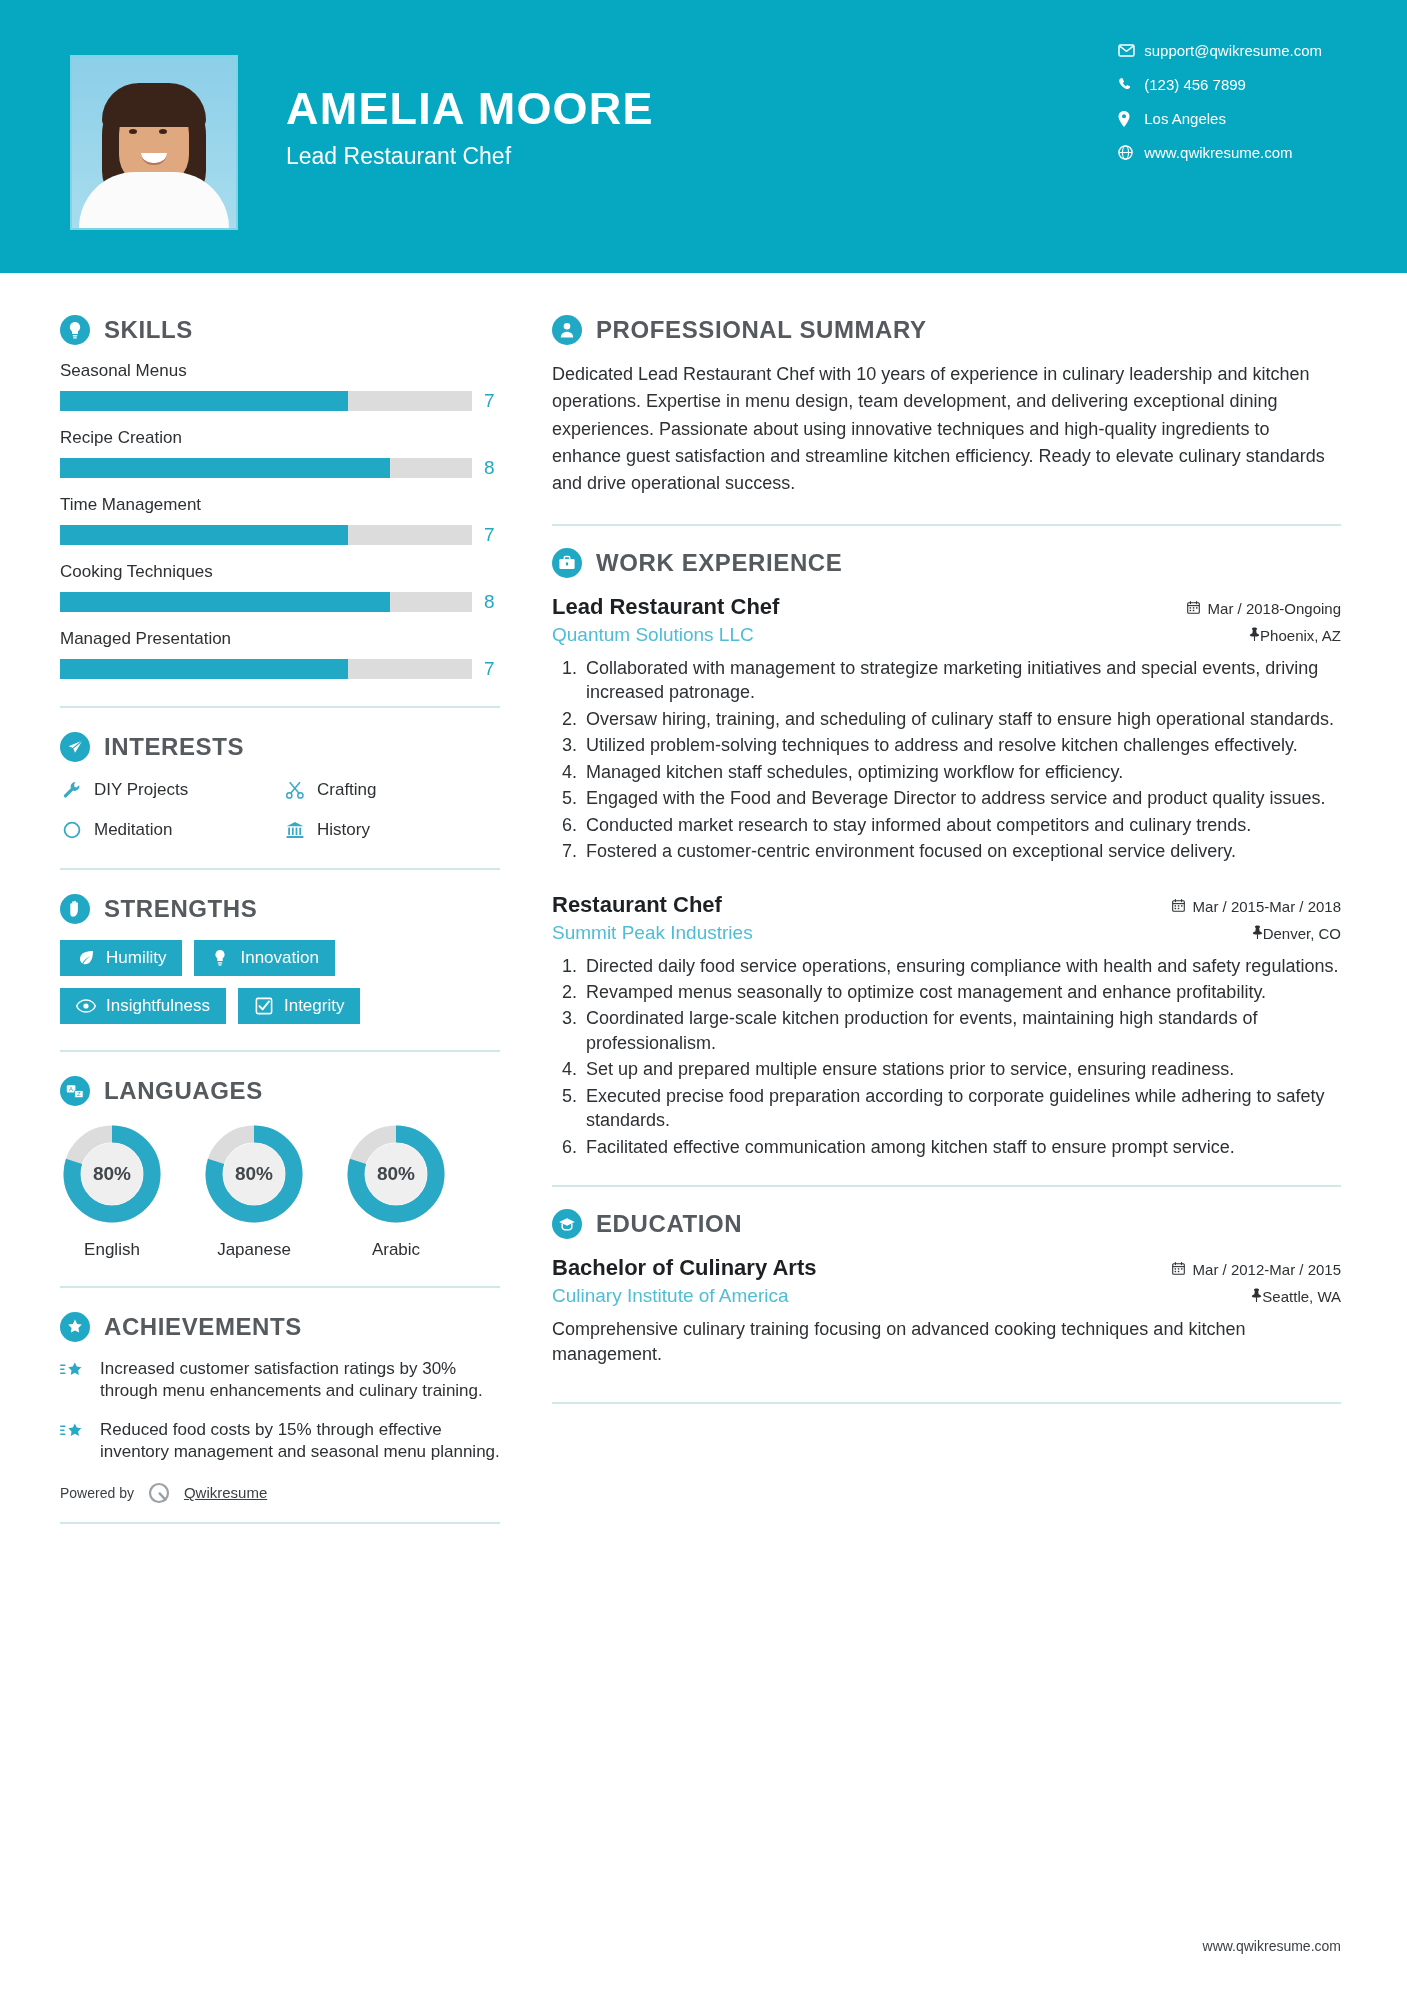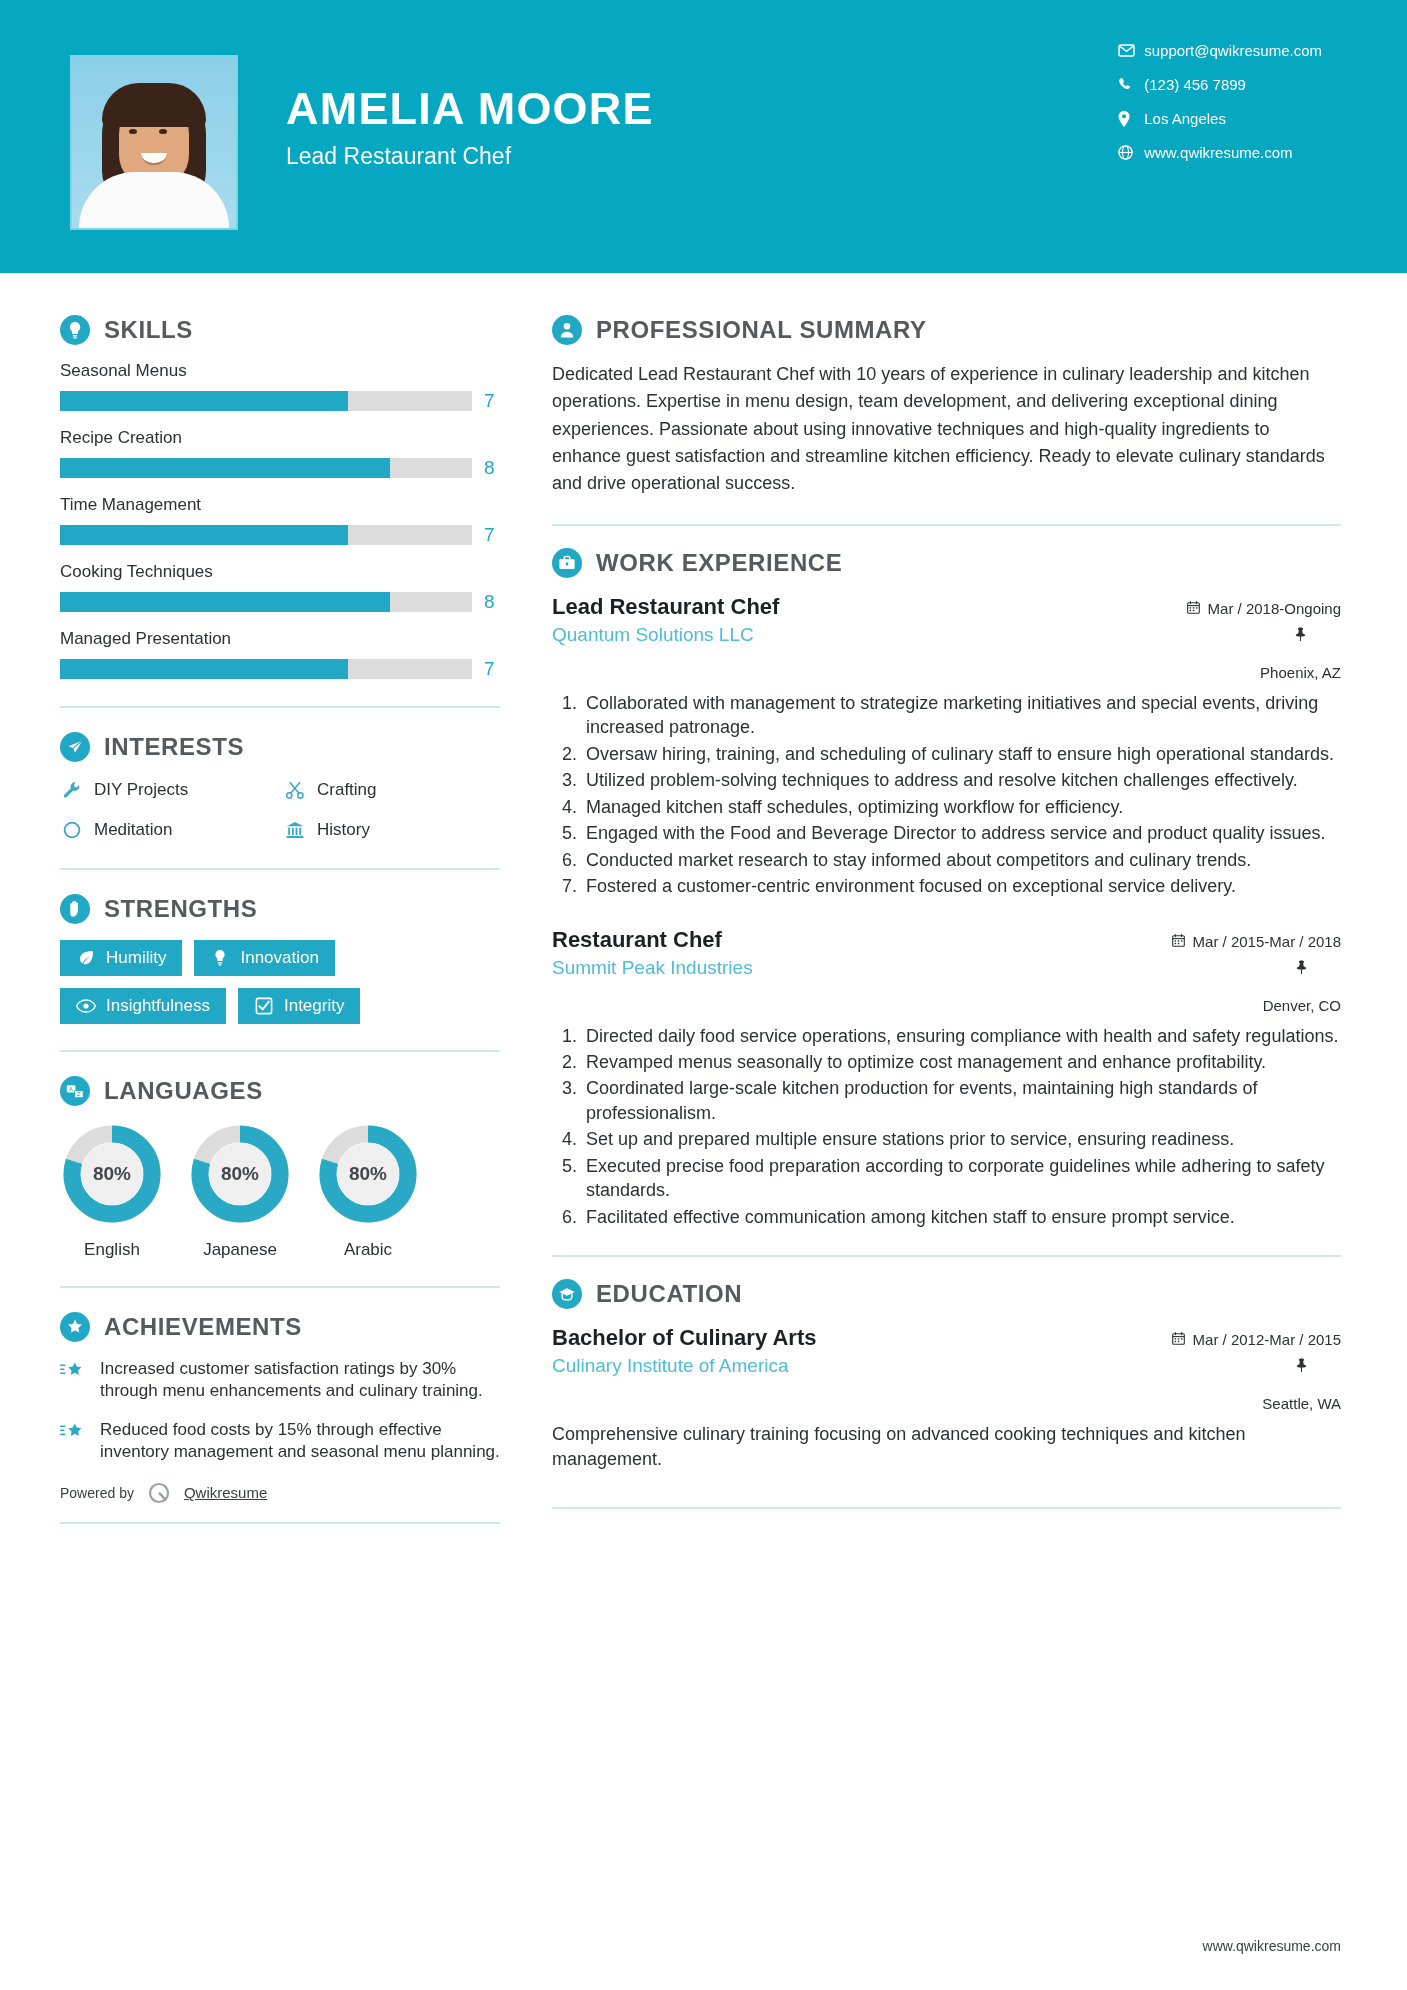--- a/index.html
+++ b/index.html
@@ -101,21 +101,21 @@
 
   
   .strength-grid { display:flex; flex-wrap: wrap; gap: 12px; margin-top: 4px; }
   .strength {
     background:#20a8c4; color:#fff; font-size:17px;
     padding: 8px 16px; display:flex; align-items:center; gap: 10px;
   }
   .strength .si { width:20px; height:20px; display:flex; align-items:center; justify-content:center; flex:none; }
 
   
-  .lang-grid { display:flex; gap: 24px; margin-top: 10px; }
+  .lang-grid { display:flex; gap: 38px; margin-top: 10px; }
   .lang { width: 104px; text-align:center; }
   .donut { position:relative; width: 104px; height: 104px; }
   .donut svg { display:block; }
   .donut-label {
     position:absolute; inset:0; display:flex; align-items:center; justify-content:center;
     font-size: 19px; font-weight: 700; color:#41474b;
   }
   .lang-name { font-size: 17px; color:#2d3134; margin-top: 14px; }
 
   
@@ -133,21 +133,21 @@
   
   .summary { font-size: 18px; line-height: 1.52; color:#2d3134; }
 
   .entry { margin-top: 4px; }
   .entry + .entry { margin-top: 28px; }
   .entry-top { display:flex; justify-content: space-between; align-items: baseline; }
   .entry-role { font-size: 22px; font-weight: 700; color:#1d2124; }
   .entry-meta { font-size: 15px; color:#2d3134; display:flex; align-items:center; gap: 8px; white-space: nowrap; }
   .entry-sub { display:flex; justify-content: space-between; align-items: baseline; margin-top: 4px; }
   .entry-company { font-size: 19px; color:#4fbdd6; }
-  .entry-loc { font-size: 15px; color:#2d3134; display:flex; align-items:center; gap: 20px; white-space: nowrap; flex-direction: column; }
+  .entry-loc { font-size: 15px; color:#2d3134; display:flex; align-items:center; gap: 0; white-space: nowrap; }
   ol.bullets { margin: 10px 0 0 30px; }
   ol.bullets li { font-size: 18px; line-height: 1.36; color:#2d3134; margin-bottom: 2px; padding-left: 4px; }
   .edu-desc { font-size: 18px; line-height: 1.4; color:#2d3134; margin-top: 10px; }
 
   .main-hr { height: 2px; background:#cfe9e6; margin: 26px 0 22px 0; }
   .foot-url {
     position:absolute; right: 66px; bottom: 36px; font-size: 14px; color:#3a3f43;
   }
   .side-bottom-hr { height: 2px; background:#cfe9e6; margin-top: 14px; }
   .main-bottom-hr { height:2px; background:#cfe9e6; margin-top: 34px; }

